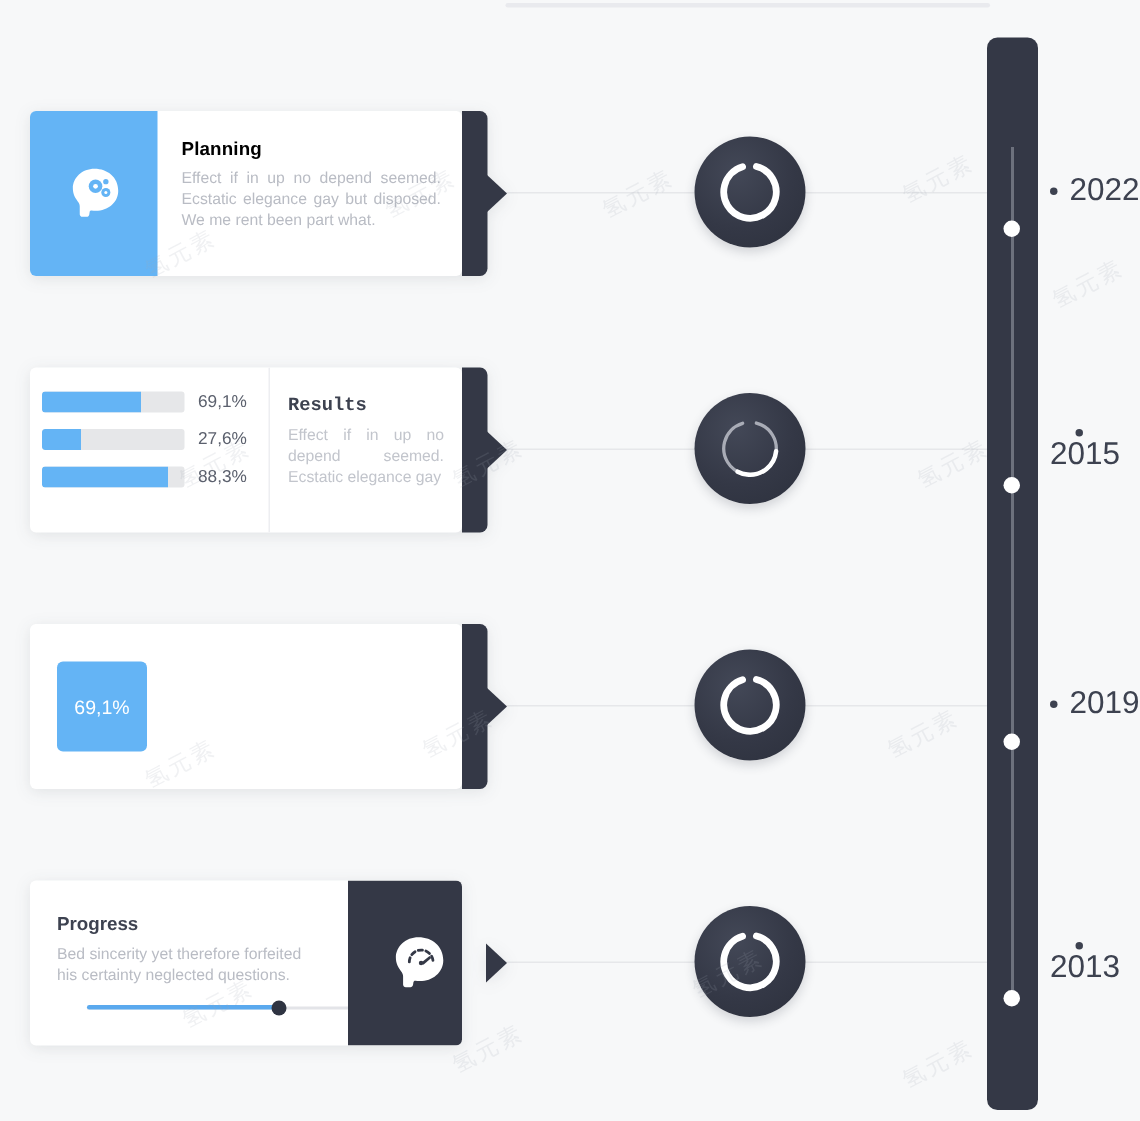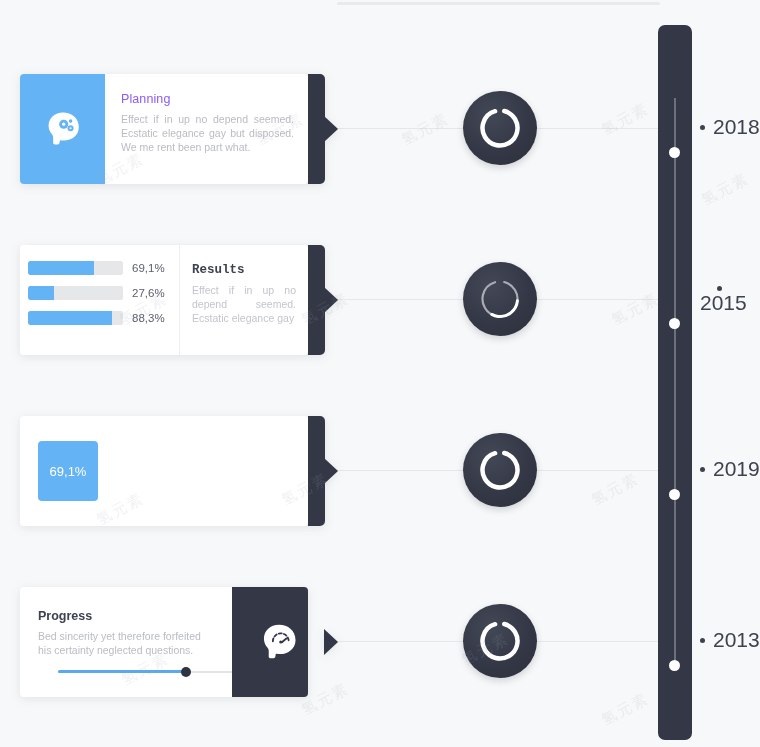--- a/index.html
+++ b/index.html
@@ -57,21 +57,21 @@
   
   .icon-panel{
     width:85px;height:110px;background:#64b4f5;
     display:flex;align-items:center;justify-content:center;flex:none;
   }
   .head-icon svg{display:block;}
 
   
   .txt{padding:18px 14px 0 16px;flex:1;min-width:0;}
   .txt h3{
-    margin:0 0 6px 0;font-size:12.5px;font-weight:400;color:#8b5cf6;
+    margin:0 0 6px 0;font-size:12.5px;font-weight:700;color:#000000;
     letter-spacing:.1px;
   }
   .txt p{
     margin:0;font-size:10.5px;line-height:14px;color:#b9bcc4;
     text-align:justify;
   }
 
   
   .bars{
     width:160px;padding:16px 0 0 8px;flex:none;
@@ -282,31 +282,31 @@
   <div class="timeline-bar">
     <div class="timeline-line"></div>
     <div class="tl-dot" style="top:122px;"></div>
     <div class="tl-dot" style="top:293px;"></div>
     <div class="tl-dot" style="top:464px;"></div>
     <div class="tl-dot" style="top:635px;"></div>
   </div>
 
   <div class="year" style="top:115px;">
     <span class="bullet"></span>
-    <span>2018</span>
+    <span>2022</span>
   </div>
   <div class="year" style="top:286px;flex-direction:column;">
     <span class="bullet"></span>
     <span>2015</span>
   </div>
   <div class="year" style="top:457px;">
     <span class="bullet"></span>
     <span>2019</span>
   </div>
-  <div class="year" style="top:628px;">
+  <div class="year" style="top:628px;flex-direction:column;">
     <span class="bullet"></span>
     <span>2013</span>
   </div>
 
   <div id="wm-layer">
       <div class="wm" style="left: 95px; top: 160px;">氢元素</div>
       <div class="wm" style="left: 255px; top: 120px;">氢元素</div>
       <div class="wm" style="left: 118px; top: 300px;">氢元素</div>
       <div class="wm" style="left: 300px; top: 300px;">氢元素</div>
       <div class="wm" style="left: 95px; top: 500px;">氢元素</div>

